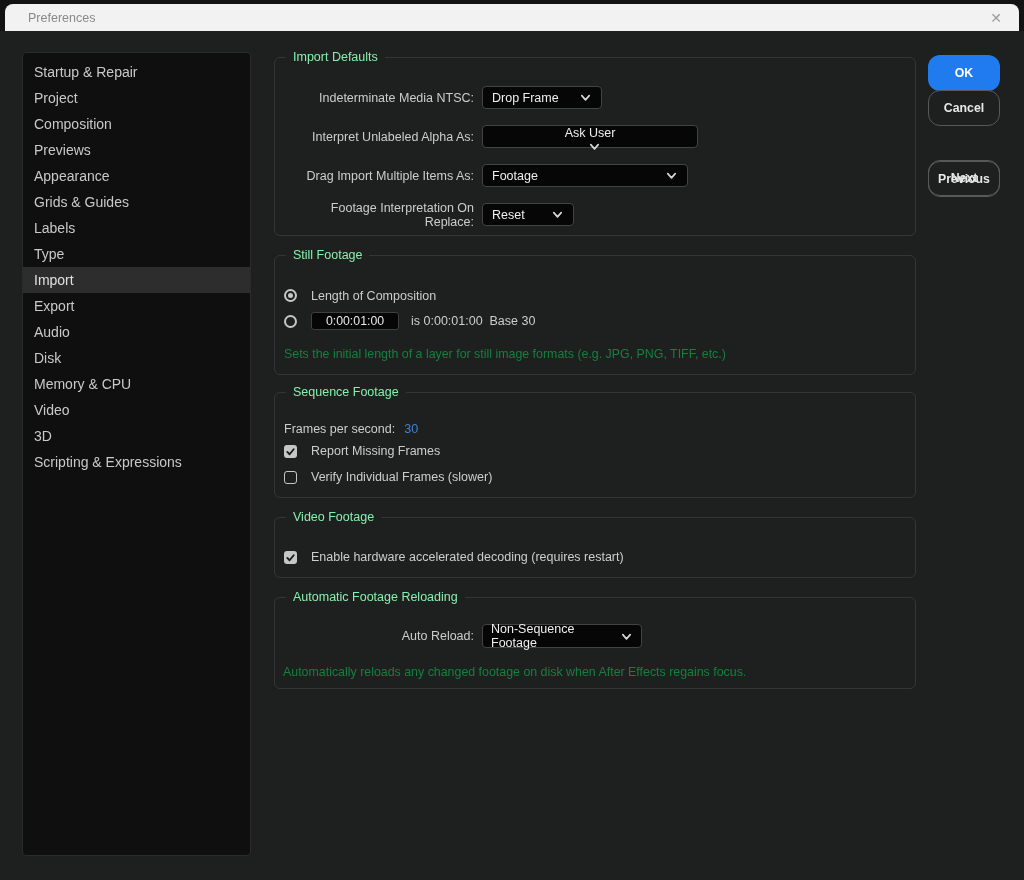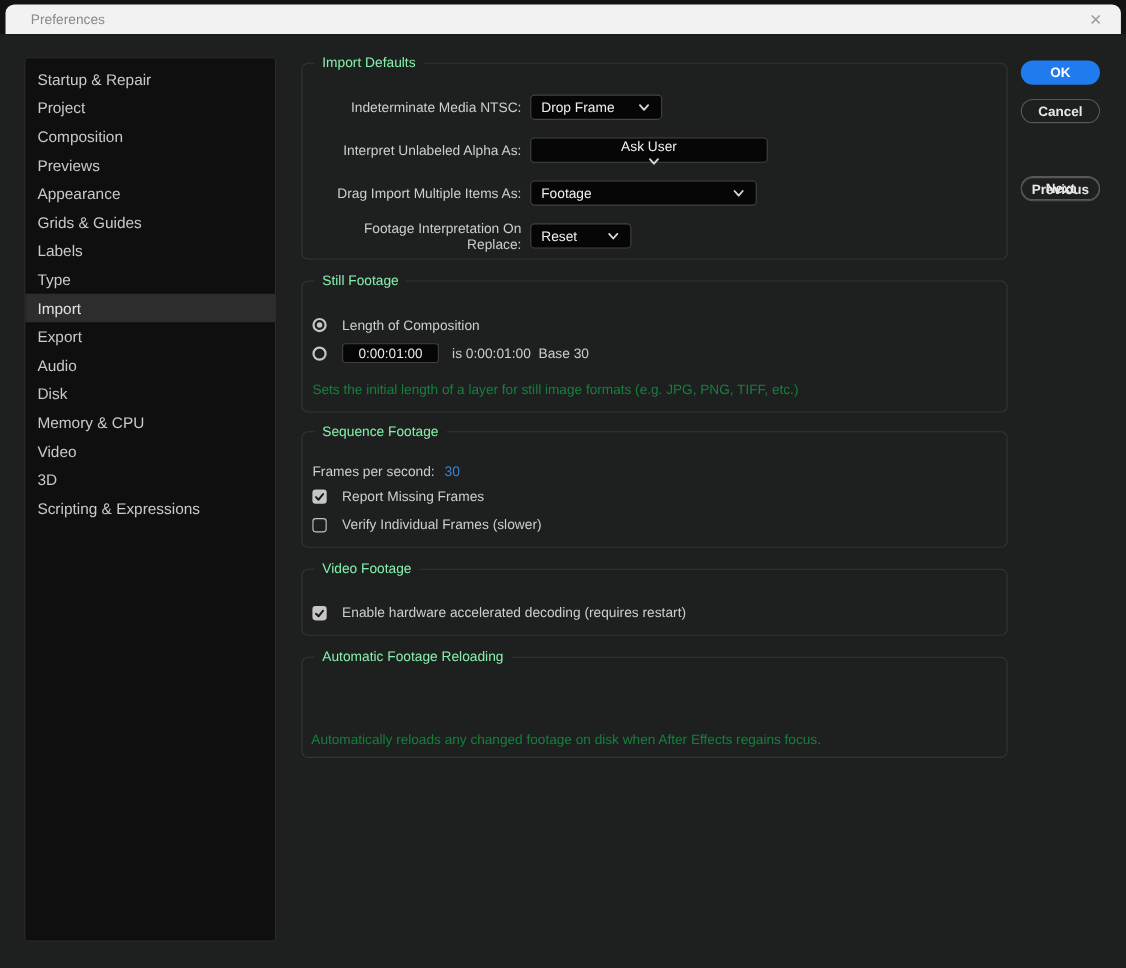--- a/index.html
+++ b/index.html
@@ -50,21 +50,21 @@
   .cb.on { background:#C6C6C6; }
   .cb.off { background:transparent; border:1.5px solid #C6C6C6; }
   .ctl-gap { margin-left:14px; }
 
   .ti { width:88px; height:18px; background:#060606; border:1px solid #3F3F3F; border-radius:3px;
     color:#E8E8E8; font-size:12.3px; display:flex; align-items:center; justify-content:center; }
   .pre { white-space:pre-wrap; }
   .fps-val { color:#3E82D8; font-size:12.6px; margin-left:9px; }
 
   
-  .btn { position:absolute; left:928px; width:72px; height:22px; border-radius:12px;
+  .btn { position:absolute; left:928px; width:72px; height:36px; border-radius:12px;
     display:flex; align-items:center; justify-content:center; font-size:12.3px;
     font-weight:bold; cursor:default; }
   .btn.primary { background:#207CEE; color:#FFFFFF; border:none; }
   .btn.ghost { background:transparent; color:#E8E8E8; border:1.5px solid #585858; }
 </style>
 </head>
 <body>
 
 <div class="page">
 
@@ -217,20 +217,31 @@
           <svg width="11" height="11" viewBox="0 0 12 12">
             <polyline points="2.5,6.5 5,9 9.5,3.5" fill="none" stroke="#1A1A1A" stroke-width="2" stroke-linecap="round" stroke-linejoin="round"></polyline>
           </svg>
         </span>
       <span class="lbl ctl-gap">Enable hardware accelerated decoding (requires restart)</span>
     </div>
   </div>
 
   <div class="fs" style="top:597px; height:92px;">
     <span class="legend">Automatic Footage Reloading</span>
+    <div class="row" style="left:8px; top:26px; height:24px;">
+      <span class="lbl rlabel">Auto Reload:</span>
+      <div class="dd" style="width:160px; height:24px; padding:0 8px;">
+        <span>Non-Sequence Footage</span>
+        <span class="chev" style="margin-left:6px;">
+            <svg width="13" height="13" viewBox="0 0 14 14">
+              <polyline points="3,5 7,9.5 11,5" fill="none" stroke="#D8D8D8" stroke-width="1.8" stroke-linecap="round" stroke-linejoin="round"></polyline>
+            </svg>
+          </span>
+      </div>
+    </div>
     <div class="row" style="left:8px; top:65px; height:18px;">
       <span class="note">Automatically reloads any changed footage on disk when After Effects regains focus.</span>
     </div>
   </div>
 
   <div class="btn primary" style="top:55px;">OK</div>
   <div class="btn ghost" style="top:90px;">Cancel</div>
   <div class="btn ghost" style="top:125px;margin-top:36px;">Previous</div>
   <div class="btn ghost" style="top:160px;">Next</div>
 

